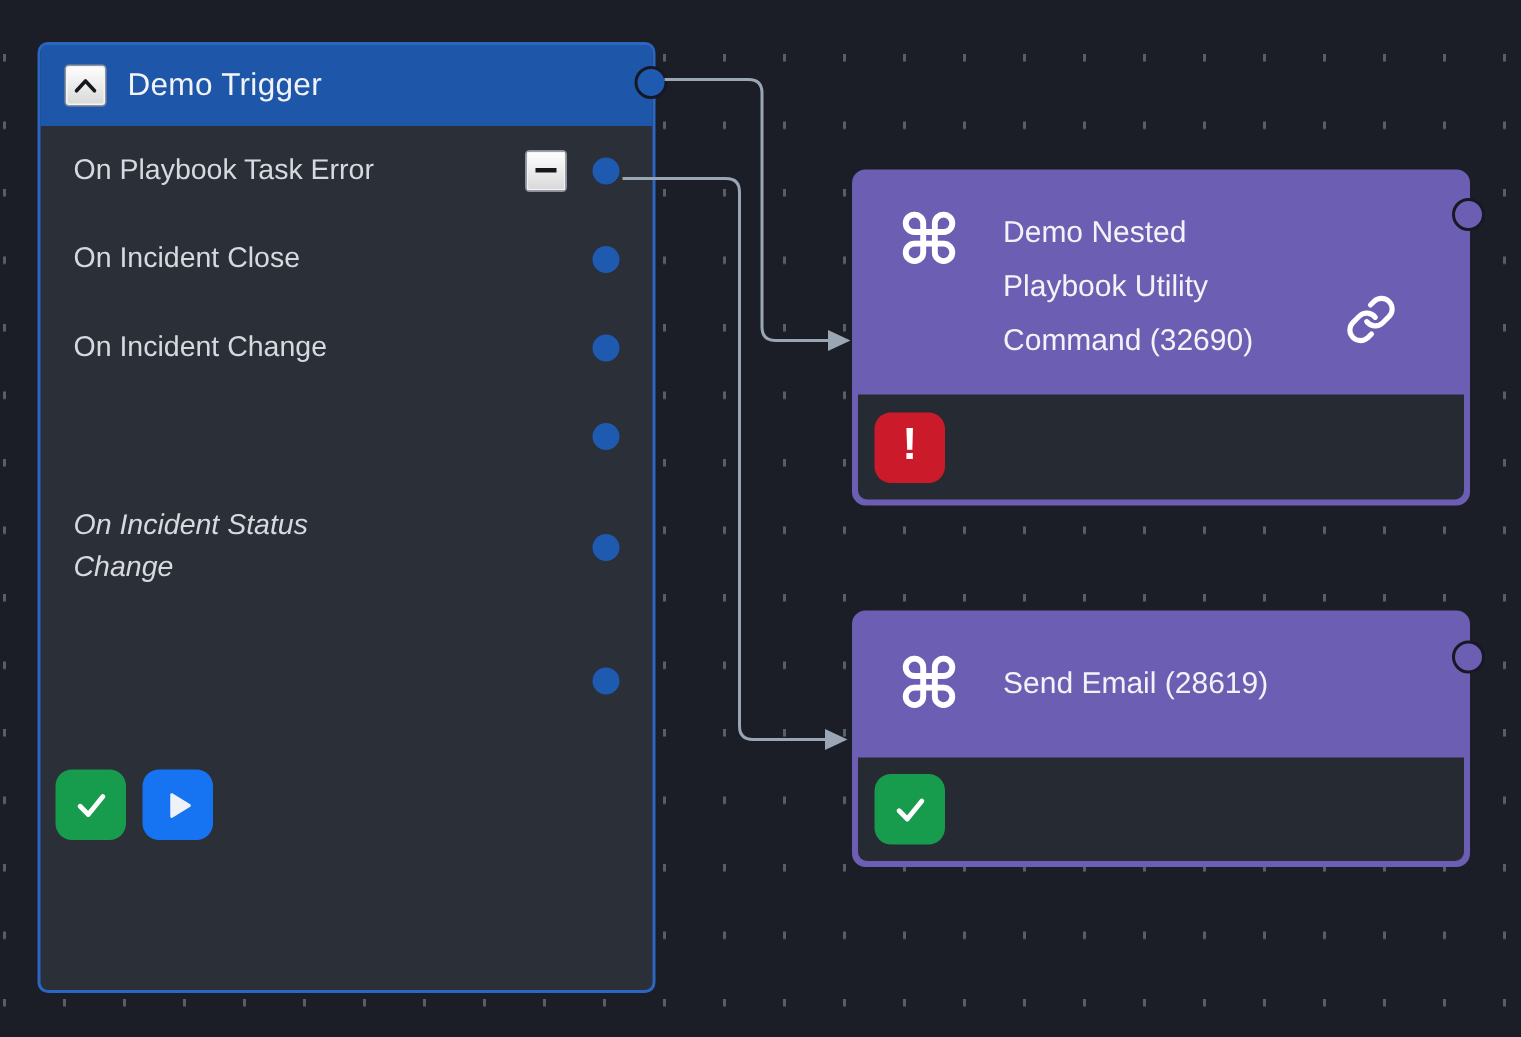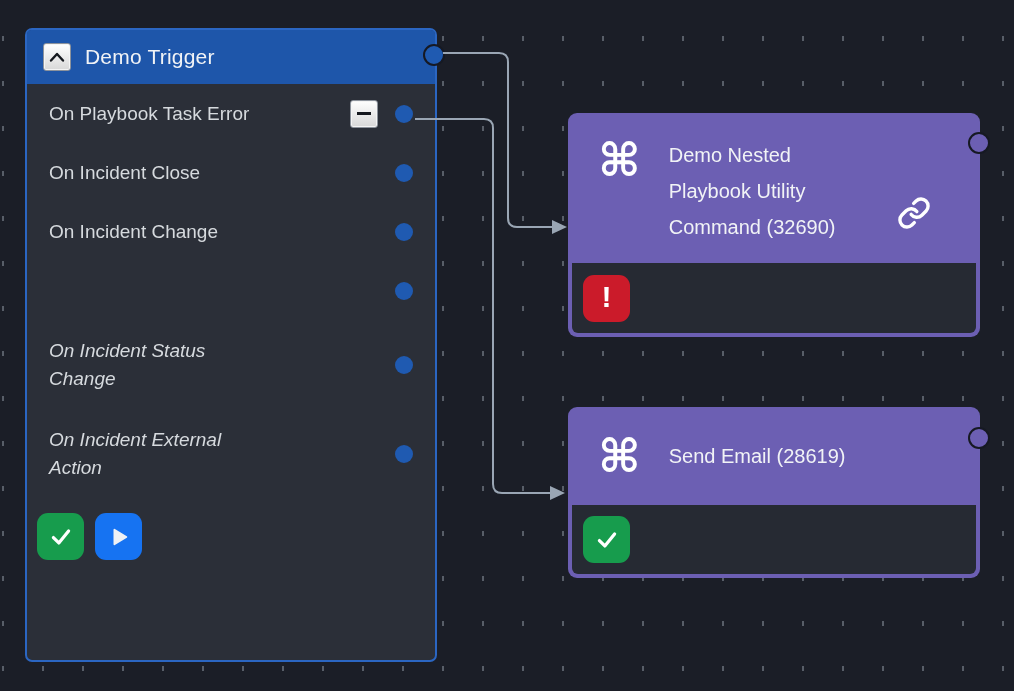--- a/index.html
+++ b/index.html
@@ -163,21 +163,20 @@
       <div class="row single">
         <span class="spacer"></span>
         <span class="dot"></span>
       </div>
       <div class="row double">
         <span class="lbl">On Incident Status Change</span>
         <span class="spacer"></span>
         <span class="dot"></span>
       </div>
       <div class="row double">
-        <span class="lbl">On Incident External Action</span>
         <span class="spacer"></span>
         <span class="dot"></span>
       </div>
     </div>
 
     <div class="panel-actions">
       <button class="action-btn action-complete">
         <svg width="26" height="26" viewBox="0 0 24 24">
           <polyline points="5,12.5 10,17.5 19,6.5" fill="none" stroke="#ffffff" stroke-width="3" stroke-linecap="round" stroke-linejoin="round"></polyline>
         </svg>

